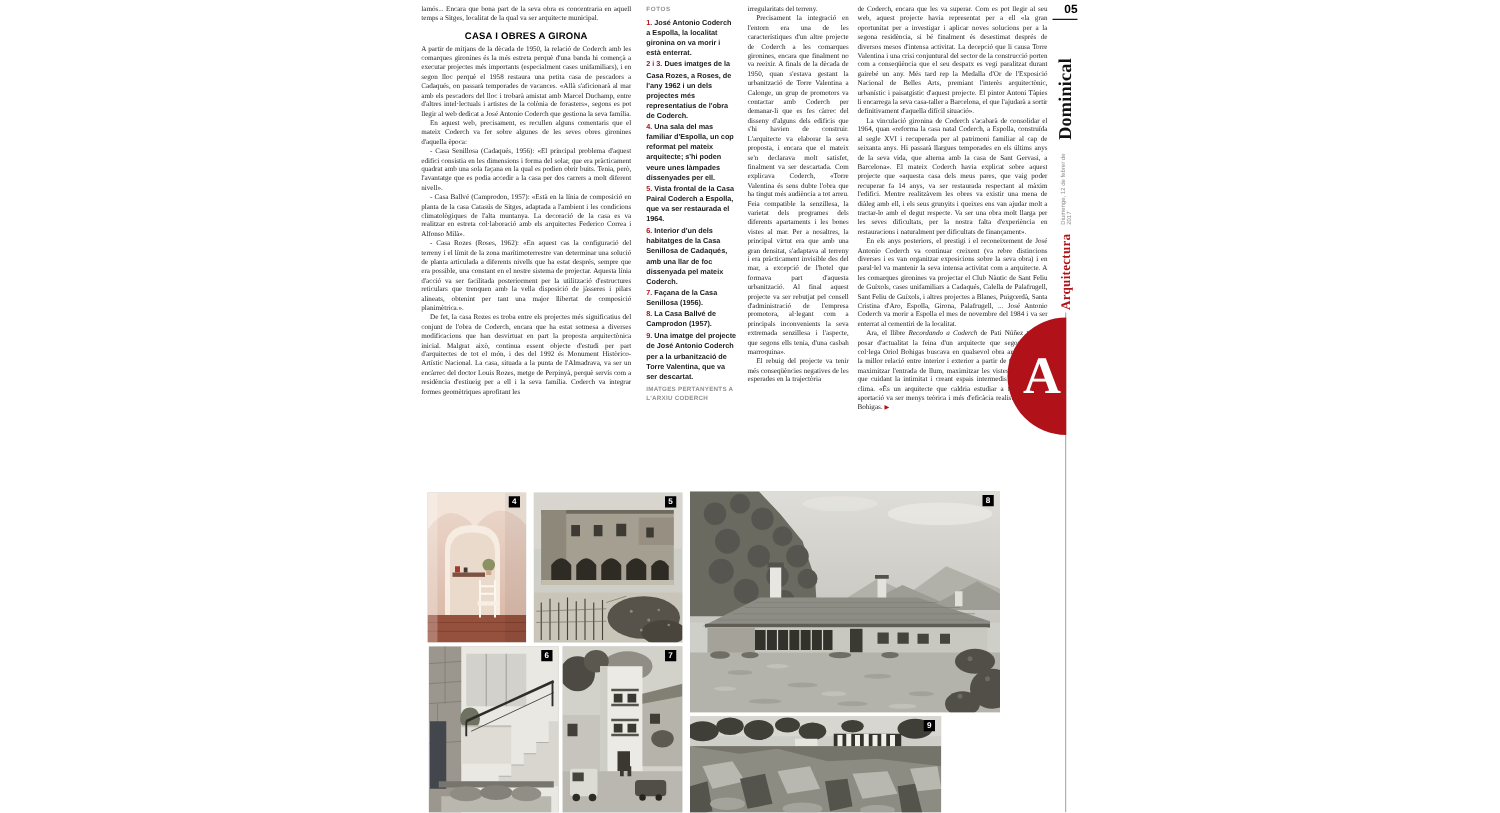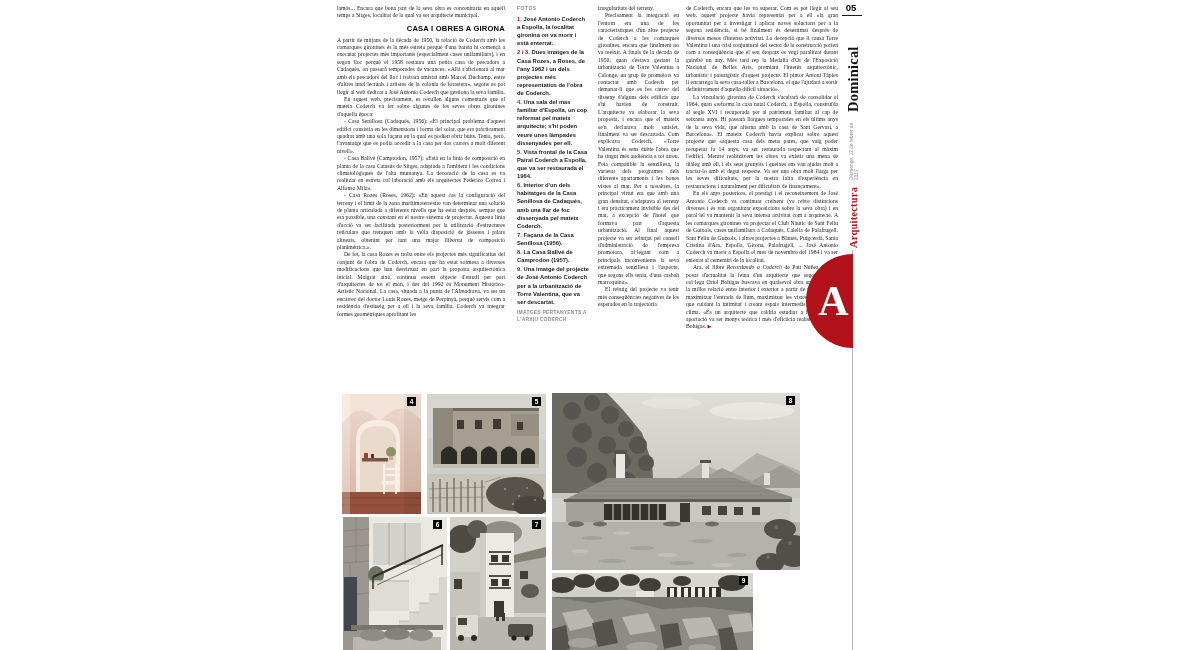--- a/index.html
+++ b/index.html
@@ -7,33 +7,33 @@
           font-family:"Liberation Serif", serif;color:#1c1c1c;}
   
   .col{position:absolute;top:5px;text-align:justify;font-size:5.7px;line-height:1.3;
        color:#222;overflow:hidden;hyphens:auto;}
   .col p{margin:0;text-indent:7px;}
   .col p.first{text-indent:0;}
   .colA{left:337px;width:168px;height:386px;}
   .colC{left:598px;width:81px;height:386px;}
   .colD{left:686px;width:152px;height:386px;}
   h2.headline{font-family:"Liberation Sans",sans-serif;font-weight:bold;font-size:7.6px;
-       letter-spacing:.2px;color:#000;margin:4px 0 3px;text-align:right;}
+       letter-spacing:.2px;color:#000;margin:4px 0 3px;text-align:center;}
   .booktitle{font-style:italic;}
   .endmark{color:#b11219;font-size:5px;letter-spacing:0;}
   
   .captions{position:absolute;left:517px;top:5px;width:72px;
        font-family:"Liberation Sans",sans-serif;font-weight:bold;font-size:5.8px;
        line-height:1.4;color:#1a1a1a;}
   .captions .label{color:#8f8f8f;font-size:5px;letter-spacing:.5px;margin:0 0 3px;}
   .cap{margin:0 0 1px;font-weight:bold;}
   .cap-num{color:#b11219;}
   .credit{color:#8f8f8f;font-size:5px;line-height:1.5;margin-top:3px;letter-spacing:.2px;}
   
-  .page-num{position:absolute;left:840px;top:2px;width:22px;text-align:center;
+  .page-num{position:absolute;left:840px;top:2px;width:22px;text-align:right;
        font:bold 9.5px "Liberation Sans",sans-serif;color:#000;}
   .page-num-rule{position:absolute;left:842px;top:15px;width:20px;height:1px;background:#1a1a1a;}
   .spine{position:absolute;left:845px;top:248px;width:230px;height:17px;
        transform:rotate(-90deg);transform-origin:0 0;display:flex;align-items:center;}
   .spine-section{font-family:"Liberation Serif",serif;font-weight:bold;font-size:10.5px;
        color:#b11219;letter-spacing:.2px;}
   .spine-date{font-family:"Liberation Sans",sans-serif;font-size:4.8px;color:#8a8a8a;
        margin-left:7px;width:64px;}
   .spine-pub{font-family:"Liberation Serif",serif;font-weight:600;font-size:14.5px;
        color:#111;margin-left:4px;letter-spacing:.2px;}

